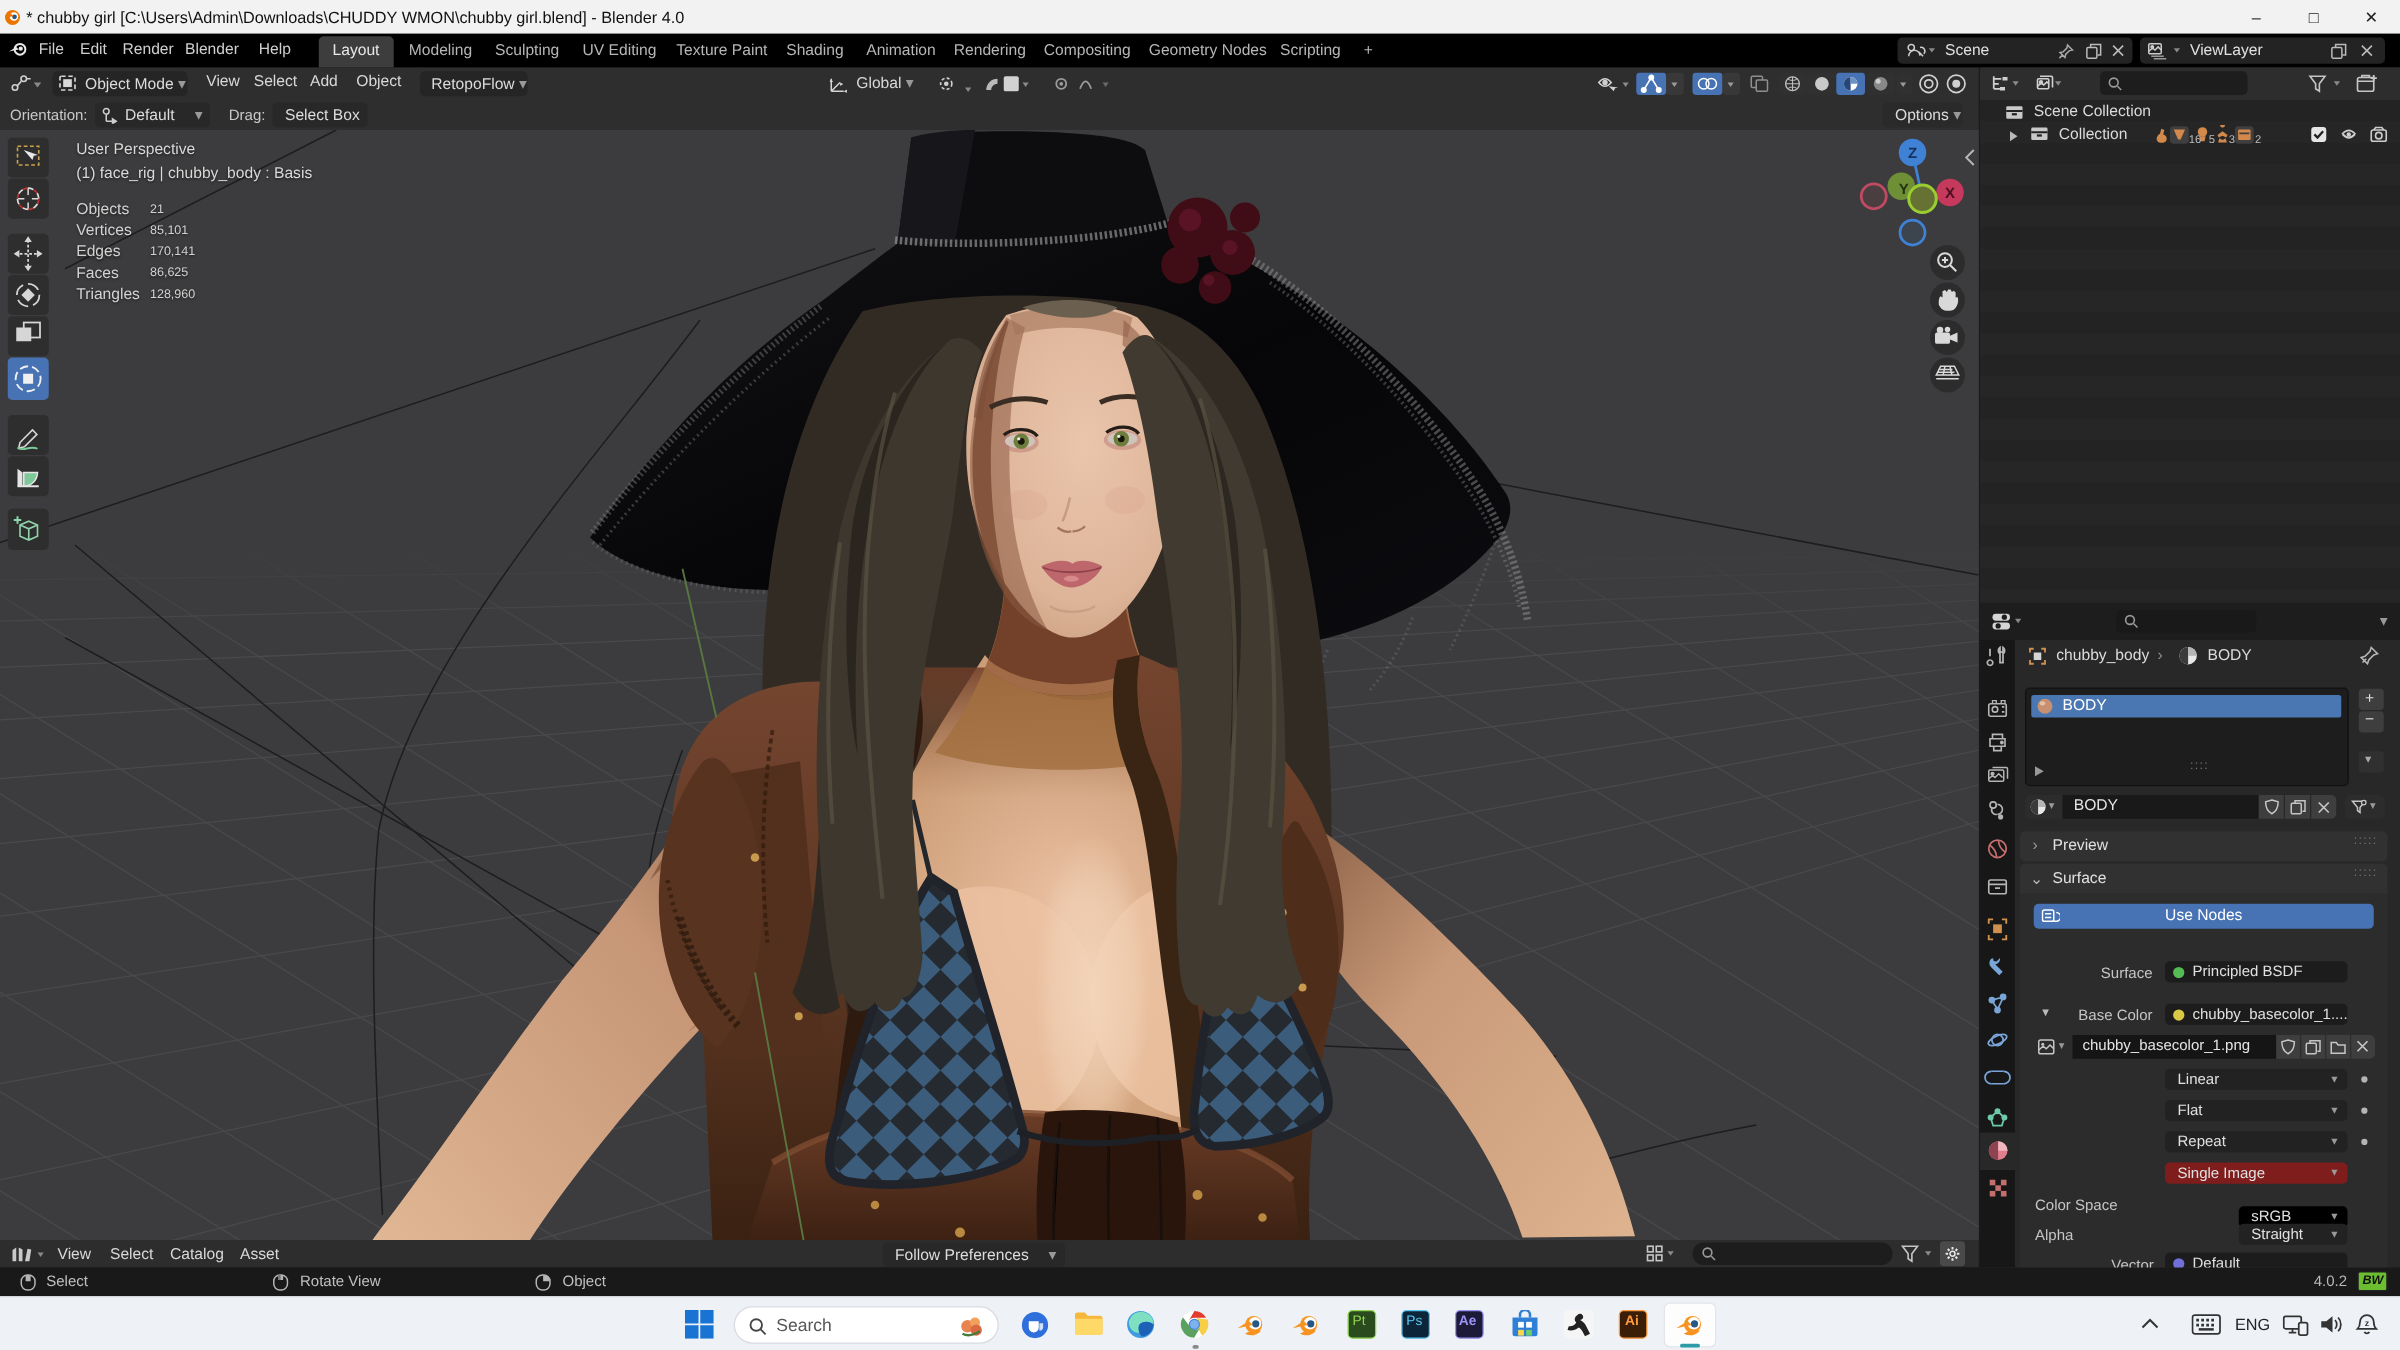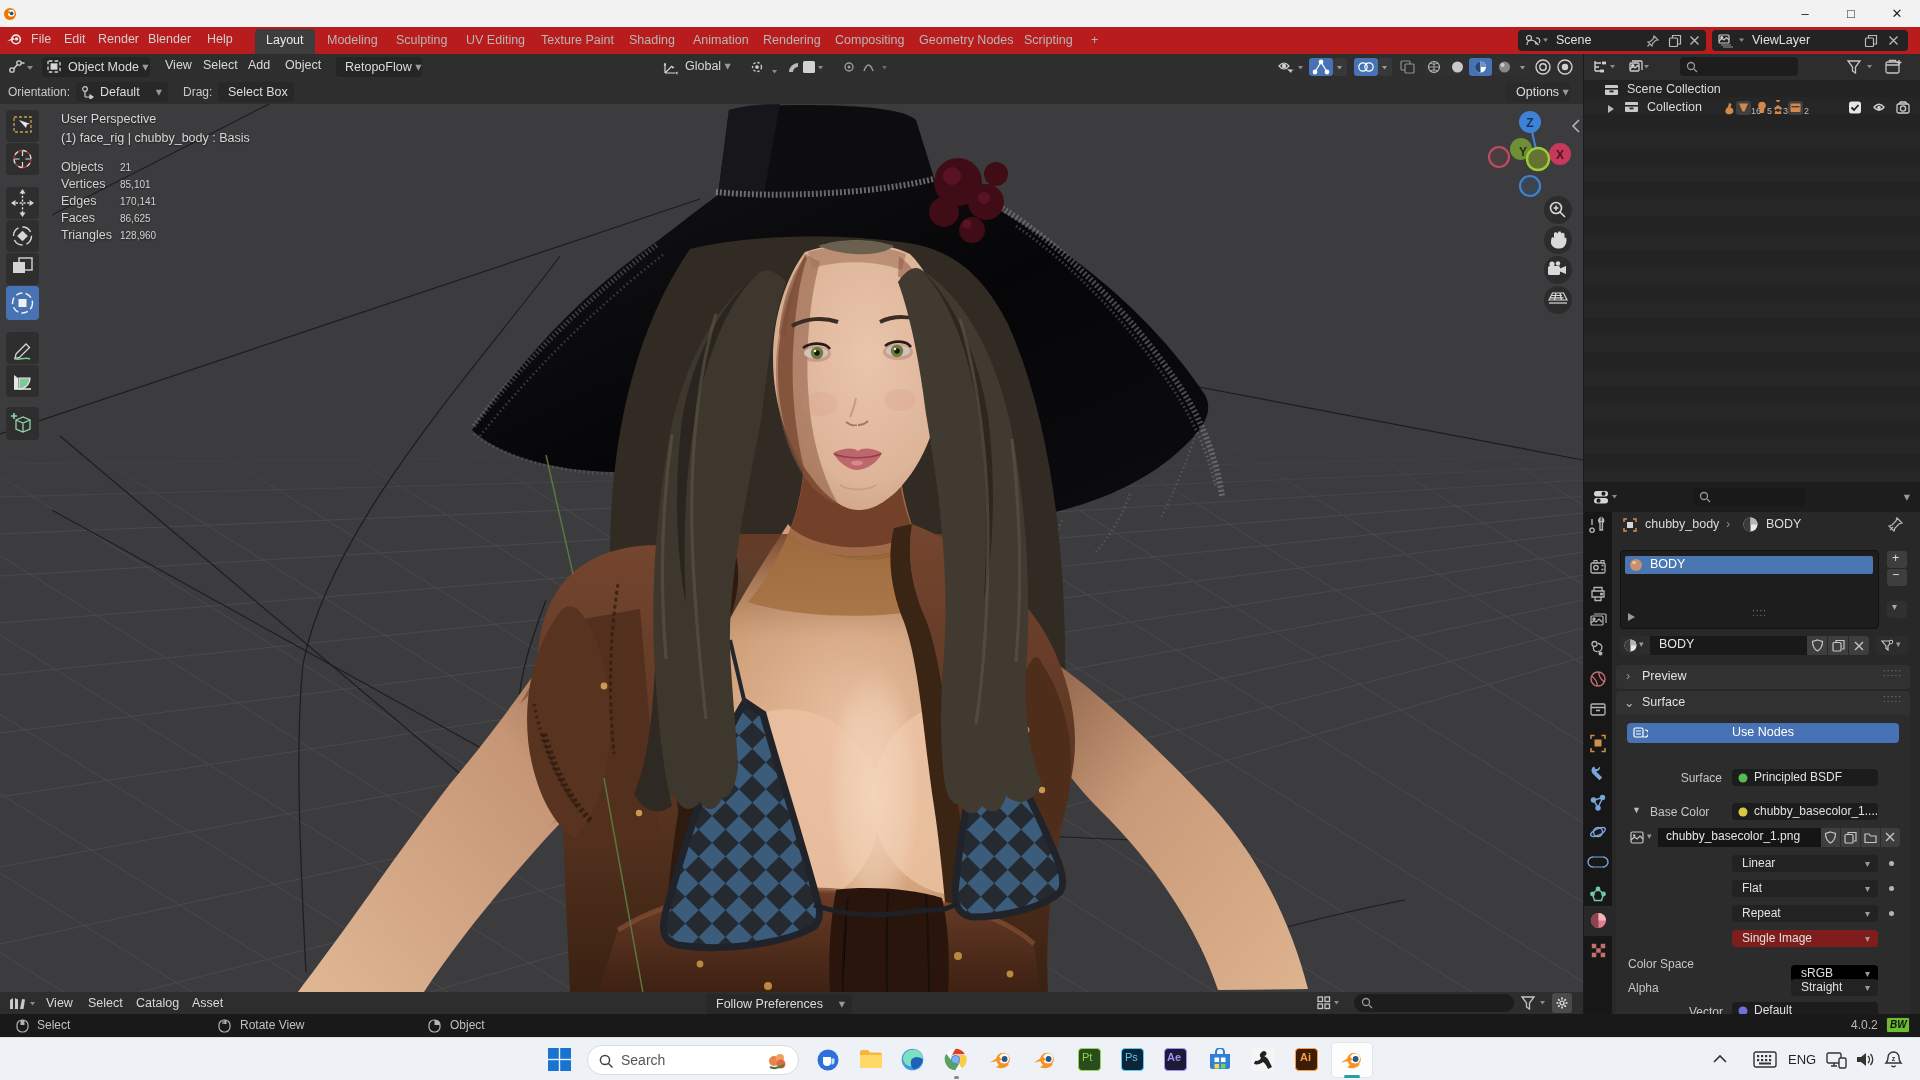--- a/index.html
+++ b/index.html
@@ -8,21 +8,21 @@
   .abs { position:absolute; }
   #root { position:relative; width:1920px; height:1080px; }
 
   
   #titlebar { left:0; top:0; width:1920px; height:27px; background:#f2f2f2; color:#111;
     font-size:13px; line-height:27px; }
   #titlebar .ttext { position:absolute; left:21px; top:0; }
   .wbtn { position:absolute; top:0; width:46px; height:27px; text-align:center; color:#222; }
 
   
-  #topbar { left:0; top:27px; width:1920px; height:27px; background:#b91c1c; color:#d0d0d0; font-size:12.5px; }
+  #topbar { left:0; top:27px; width:1920px; height:27px; background:#000000; color:#d0d0d0; font-size:12.5px; }
   .menuitem { position:absolute; top:5px; }
   .wstab { position:absolute; top:2px; height:25px; line-height:23px; padding:0 11px; color:#b6b6b6; border-radius:4px 4px 0 0; }
   .wstab.active { background:#3d3d3d; color:#e8e8e8; }
 
   
   #vphead { left:0; top:54px; width:1583px; height:26px; background:#2e2e2e; color:#d8d8d8; font-size:12.5px; }
   #vptool { left:0; top:80px; width:1583px; height:24px; background:#2e2e2e; color:#cccccc; font-size:12.5px; }
   .hbtn { position:absolute; background:#252525; border-radius:4px; height:20px; line-height:20px; color:#dcdcdc; }
   .hmenu { position:absolute; top:4px; color:#d8d8d8; }
 
@@ -47,20 +47,21 @@
 <body>
 <div id="root">
 
   <div id="titlebar" class="abs">
     <svg class="abs" style="left:3px;top:7px" width="14" height="14" viewBox="0 0 14 14">
       <circle cx="7" cy="7" r="6" fill="#ea7600"></circle>
       <circle cx="8.2" cy="6.2" r="3.4" fill="#fff"></circle>
       <circle cx="8.6" cy="6.4" r="1.9" fill="#265787"></circle>
       <path d="M1 7 L6 4 L8 6 Z" fill="#ea7600"></path>
     </svg>
+    <span class="ttext">* chubby girl [C:\Users\Admin\Downloads\CHUDDY WMON\chubby girl.blend] - Blender 4.0</span>
     <div class="wbtn" style="right:92px">–</div>
     <div class="wbtn" style="right:46px">□</div>
     <div class="wbtn" style="right:0">✕</div>
   </div>
 
   <div id="topbar" class="abs">
     <svg class="abs" style="left:6px;top:5px" width="17" height="17" viewBox="0 0 17 17">
       <circle cx="10" cy="7.4" r="4.3" fill="none" stroke="#e8e8e8" stroke-width="1.6"></circle>
       <circle cx="10.6" cy="6.9" r="1.7" fill="#e8e8e8"></circle>
       <path d="M1.2 9.2 L7 5.6 L9 7.6 Z" fill="#e8e8e8"></path>
@@ -942,21 +943,21 @@
 
     <div class="plabel" style="left:66px;top:288px;width:72px;text-align:right">Surface</div>
     <div class="pwidget" style="left:148px;top:286px;width:146px">
       <svg class="abs" style="left:6px;top:4px" width="10" height="10" viewBox="0 0 10 10">
           <circle cx="5" cy="5" r="4.5" fill="#55bb55"></circle>
         </svg>
       <span class="abs" style="left:22px">Principled BSDF</span>
     </div>
 
     <span class="abs" style="left:48px;top:322px;color:#bbb;font-size:9px">▼</span>
-    <div class="plabel" style="left:66px;top:322px;width:72px;text-align:left">Base Color</div>
+    <div class="plabel" style="left:66px;top:322px;width:72px;text-align:right">Base Color</div>
     <div class="pwidget" style="left:148px;top:320px;width:146px">
       <svg class="abs" style="left:6px;top:4px" width="10" height="10" viewBox="0 0 10 10">
           <circle cx="5" cy="5" r="4.5" fill="#d8c844"></circle>
         </svg>
       <span class="abs" style="left:22px">chubby_basecolor_1....</span>
     </div>
 
     <div class="abs" style="left:43px;top:345px;width:31px;height:19px;background:#2c2c2c;border-radius:4px 0 0 4px">
       <svg class="abs" style="left:3px;top:3px" width="14" height="13" viewBox="0 0 14 13">
           <rect x="1" y="1" width="12" height="11" rx="1.5" fill="none" stroke="#c5c5c5" stroke-width="1.2"></rect>

